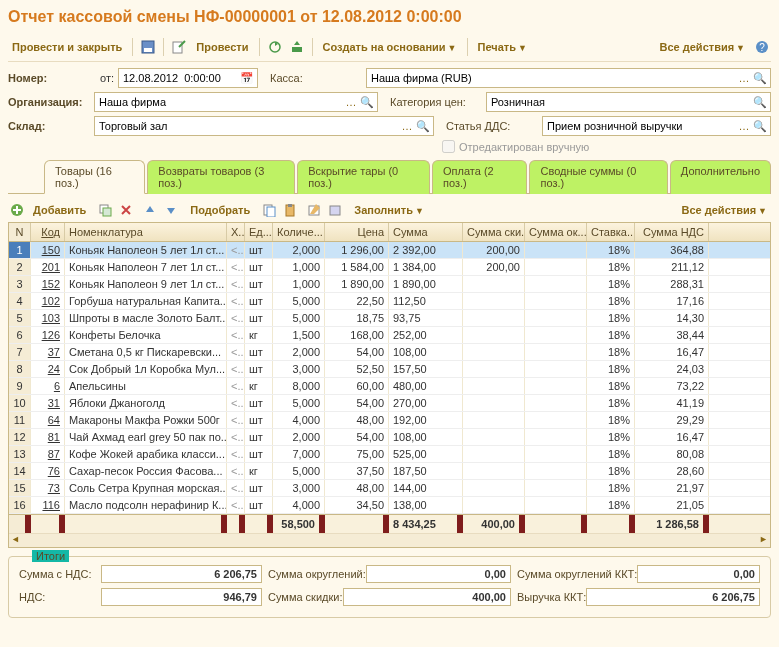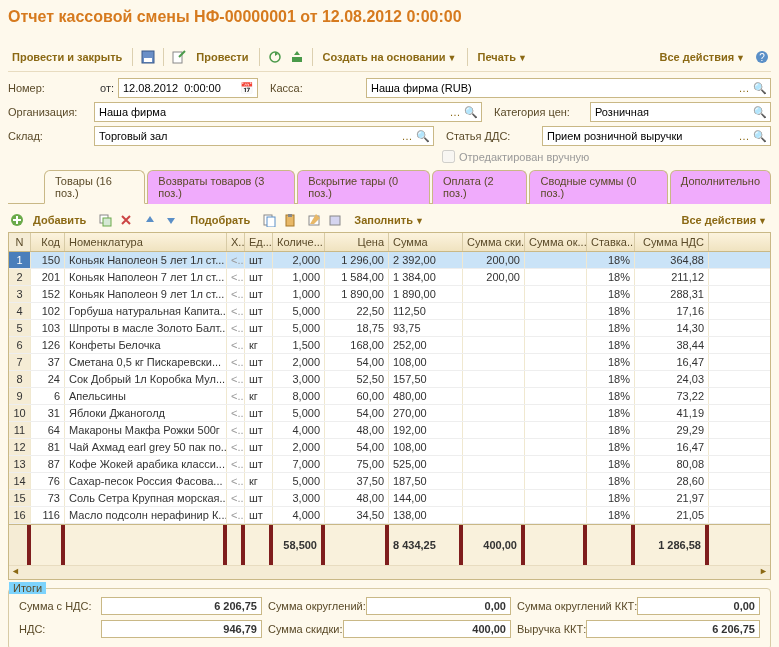--- a/index.html
+++ b/index.html
@@ -1,63 +1,63 @@
 <!DOCTYPE html>
 <html><head>
 <meta charset="utf-8">
 <style>
 * { margin:0; padding:0; box-sizing:border-box; }
 body { font-family:Arial,sans-serif; font-size:11px; background:#fef9ec; color:#333; width:779px; height:647px; overflow:hidden; }
 .app { padding:5px 8px; }
-h1 { font-size:16px; color:#d67a1e; font-weight:bold; margin:3px 0 22px; }
+h1 { font-size:16px; color:#d67a1e; font-weight:bold; margin:3px 0 12px; }
 .toolbar { display:flex; align-items:center; gap:4px; border-bottom:1px solid #e8dcc0; padding-bottom:5px; margin-bottom:6px; }
 .toolbar .sep { width:1px; height:18px; background:#dcd0b0; margin:0 2px; }
 .tlink { color:#8b6914; cursor:pointer; padding:2px 4px;font-weight:bold; }
 .icobtn { width:18px; height:18px; display:inline-flex; align-items:center; justify-content:center; cursor:pointer; }
 .dd { color:#8b6914; font-size:9px; margin-left:2px; }
 .spacer { flex:1; }
 .row { display:flex; align-items:center; margin-bottom:4px; gap:4px; }
-.lbl { width:82px; color:#5a4a28; flex:none; }
+.lbl { width:82px; color:#5a4a28; flex:none;font-weight:bold; }
 .lbl2 { width:92px; color:#5a4a28; flex:none; }
 .inp { display:flex; align-items:center; border:1px solid #c9b886; background:#fff; height:20px; padding:0 2px 0 4px; }
 .inp input { border:none; outline:none; font-size:11px; flex:1; background:transparent; width:100%; }
 .inp .btn { width:16px; text-align:center; color:#8b6914; cursor:pointer; }
 .chk { display:flex; align-items:center; gap:4px; color:#999; margin-left:96px; }
 .chk input { margin:0; }
 .tabs { display:flex; gap:2px; border-bottom:1px solid #c9b886; margin:6px 0 4px;padding-left:36px; }
-.tab { padding:4px 10px; border:1px solid #c9b886; border-bottom:none; border-radius:6px 6px 0 0; background:#f0abfc; color:#5a4a28; cursor:pointer; position:relative; top:1px; }
+.tab { padding:4px 10px; border:1px solid #c9b886; border-bottom:none; border-radius:6px 6px 0 0; background:#bef264; color:#5a4a28; cursor:pointer; position:relative; top:1px; }
 .tab.active { background:#fef9ec; border-bottom:1px solid #fef9ec; }
 .gridtb { display:flex; align-items:center; gap:3px; padding:3px 0; }
 .grid { border:1px solid #c9b886; }
 .ghead { display:flex; background:linear-gradient(#fcf3de,#f0e3c0); border-bottom:1px solid #c9b886; }
 .ghead>div { padding:3px 4px; border-right:1px solid #d8cba6; white-space:nowrap; overflow:hidden; color:#5a4a28; }
 .gbody { max-height:310px; overflow-y:auto; background:#fff; }
 .grow { display:flex; border-bottom:1px solid #eee; }
 .grow>div { padding:2px 4px; border-right:1px solid #f0e8d0; white-space:nowrap; overflow:hidden; }
 .grow.sel { background:#cae3f7; }
 .grow.sel .cn { background:#4a7ebb; color:#fff; }
 .cn { width:22px; text-align:center; background:#f5ecd5; }
-.ck { width:34px; text-align:right; }
+.ck { width:34px; text-align:right;text-decoration:underline; }
 .cnom { width:162px; }
 .cx { width:18px; color:#999; }
 .ced { width:28px; }
 .cqty { width:52px; text-align:right; }
 .cpr { width:64px; text-align:right; }
 .csum { width:74px; }
 .csk { width:62px; text-align:right; }
 .cok { width:62px; text-align:right; }
 .cst { width:48px; text-align:right; }
 .cnds { width:74px; text-align:right; }
 .gfoot { display:flex; background:#f9f1dc; border-top:1px solid #c9b886; font-weight:bold; }
-.gfoot>div { padding:14px 4px; border-right:4px solid #7f1d1d; }
+.gfoot>div { padding:3px 4px; border-right:6px solid #7f1d1d; }
 .gscroll { height:14px; background:#f5ecd5; border-top:1px solid #e8dcc0; position:relative; }
 .gscroll::before { content:"◄"; position:absolute; left:2px; top:0; font-size:9px; color:#8b6914; }
 .gscroll::after { content:"►"; position:absolute; right:2px; top:0; font-size:9px; color:#8b6914; }
 .fieldset { border:1px solid #d8cba6; border-radius:4px; margin-top:8px; padding:8px 10px 6px; position:relative; }
-.fieldset .legend { position:absolute; top:-7px; left:0; background:#7dd3fc; padding:0 4px; color:#5a4a28; }
+.fieldset .legend { position:absolute; top:-7px; left:23px; background:#14b8a6; padding:0 4px; color:#5a4a28; }
 .totals-row { display:flex; gap:6px; margin-bottom:5px; }
 .tcell { display:flex; align-items:center; flex:1; }
 .tcell .tl { color:#5a4a28; }
 .tcell .tv { flex:1; border:1px solid #c9b886; background:#fff; padding:2px 4px; text-align:right; font-weight:bold; }
 svg { display:block; }
 </style>
 </head>
 <body>
 
 <div class="app">
@@ -117,21 +117,21 @@
     <span class="lbl2" style="margin-left:8px">Касса:</span>
     <div class="inp" style="flex:1">
         <input value="Наша фирма (RUB)" style="">
         <span class="btn">…</span>
         <span class="btn">🔍</span>
       </div>
   </div>
 
   <div class="row">
     <span class="lbl">Организация:</span>
-    <div class="inp" style="width:388px">
+    <div class="inp" style="width:284px">
         <input value="Наша фирма" style="">
         <span class="btn">…</span>
         <span class="btn">🔍</span>
       </div>
     <span class="lbl2" style="margin-left:8px">Категория цен:</span>
     <div class="inp" style="flex:1">
         <input value="Розничная" style="">
         <span class="btn">🔍</span>
       </div>
   </div>

